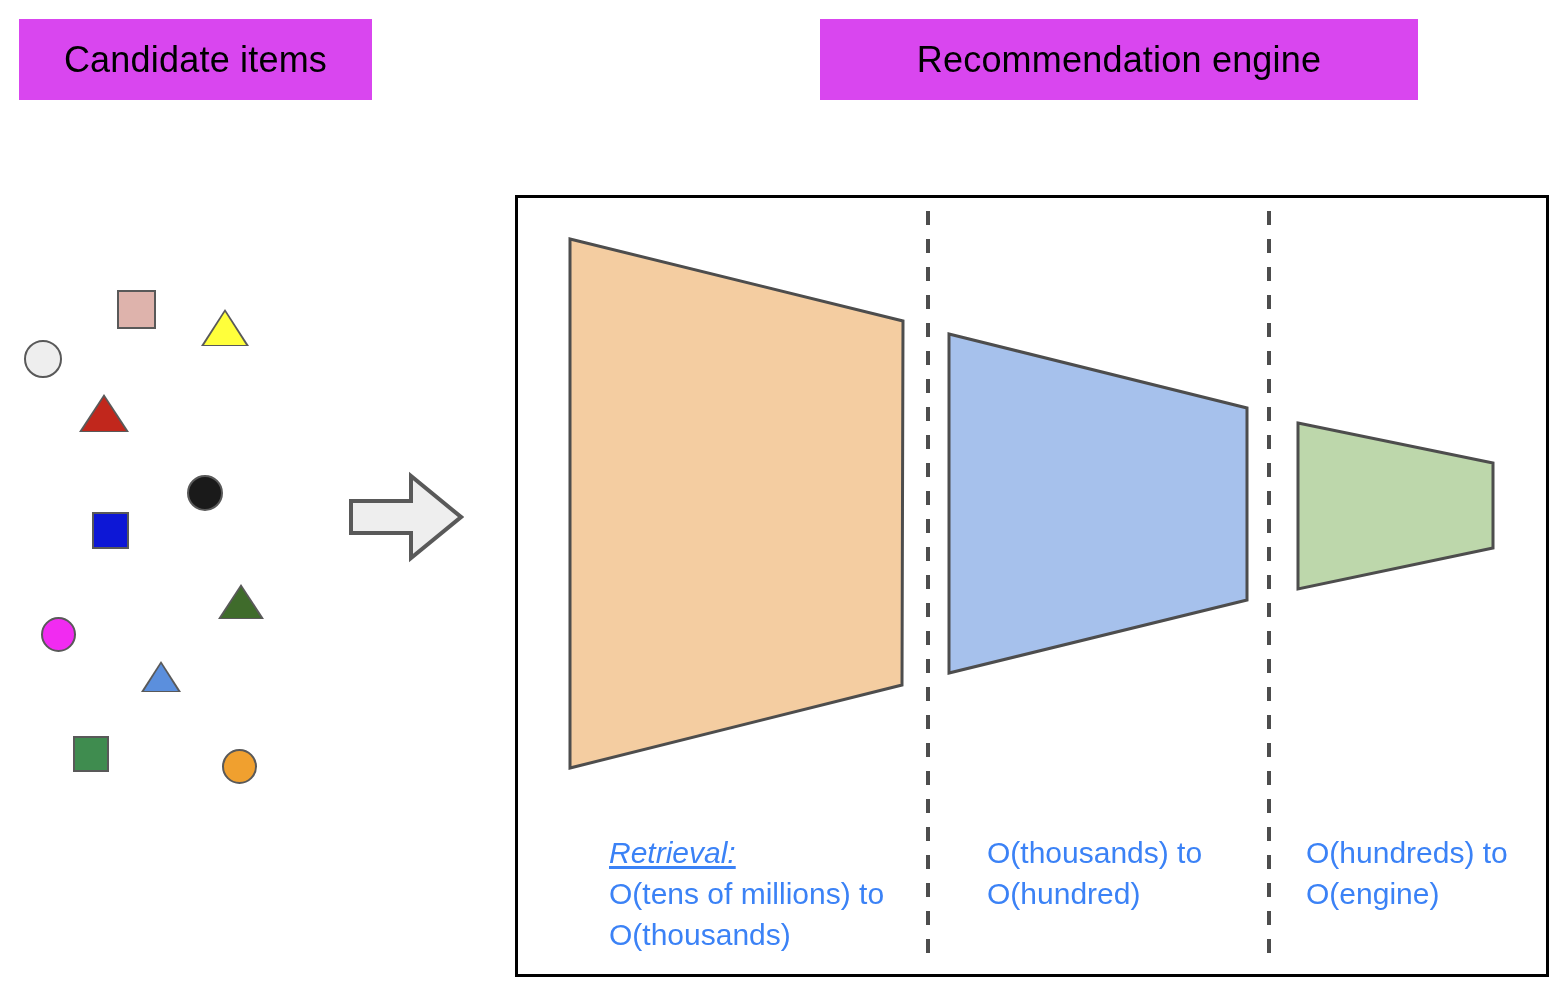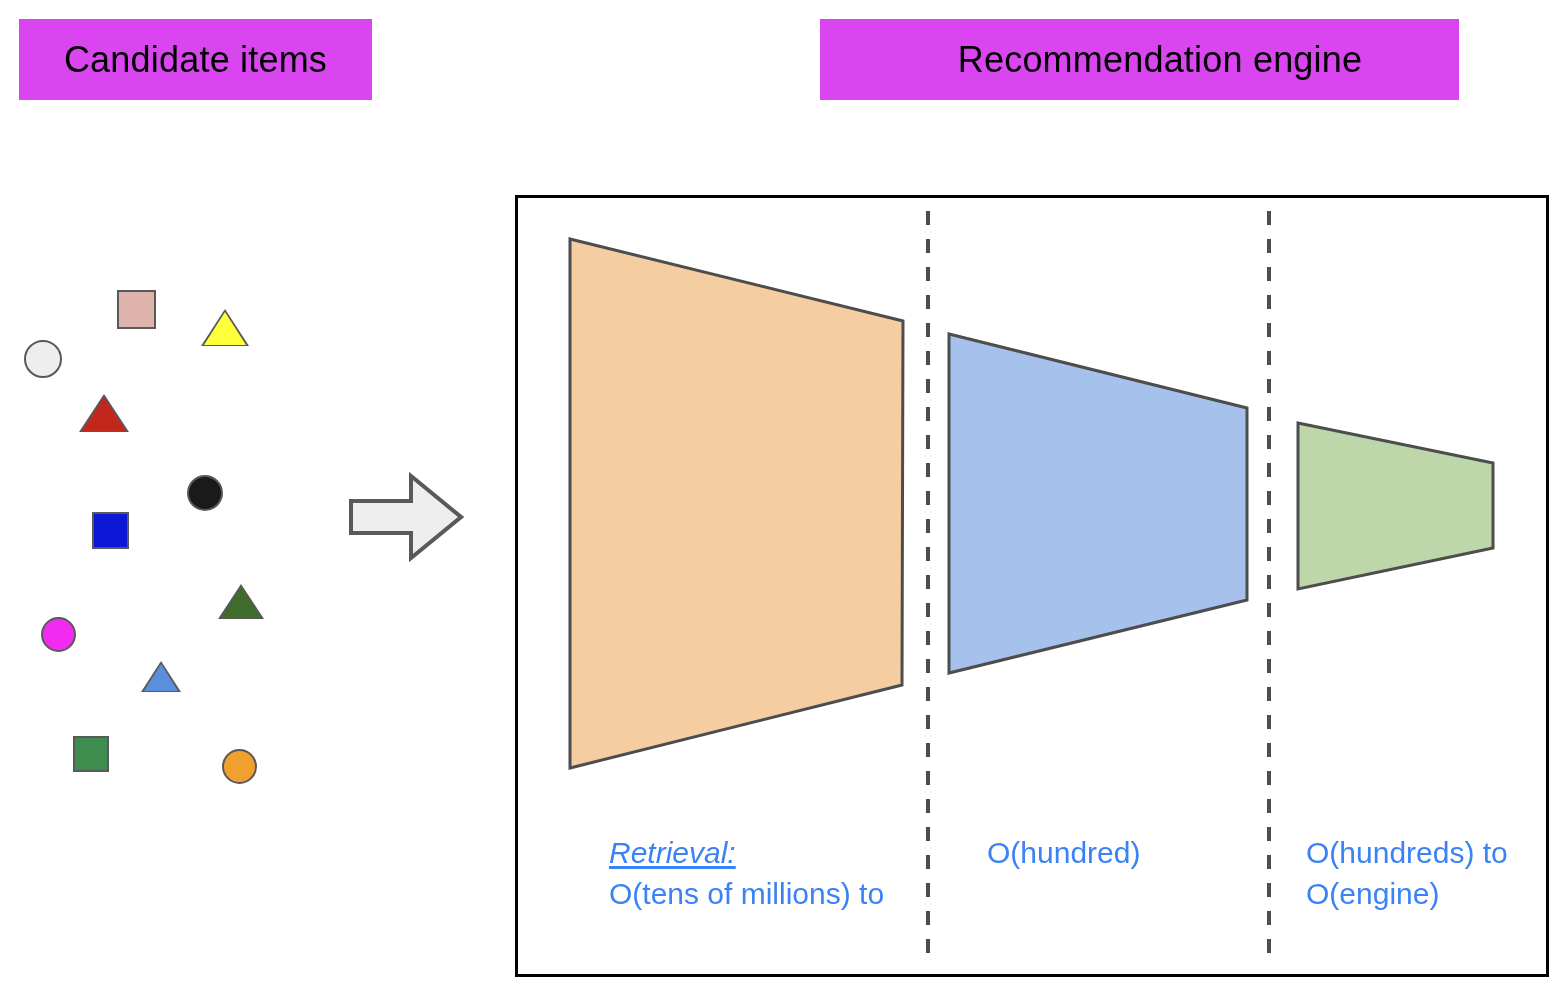--- a/index.html
+++ b/index.html
@@ -31,21 +31,20 @@
     left: 19px;
     top: 19px;
     width: 353px;
     height: 81px;
   }
   #banner-engine {
     left: 820px;
     top: 19px;
     width: 598px;
     height: 81px;
-    padding-left: 41px;
   }
 
   
   #candidate-canvas {
     position: absolute;
     left: 0;
     top: 240px;
     width: 330px;
     height: 580px;
   }
@@ -163,22 +162,24 @@
 
     <line x1="751" y1="13" x2="751" y2="768" stroke="#4d4d4d" stroke-width="4" stroke-dasharray="14 14"></line>
 
     <polygon points="780,225 975,265 975,350 780,391" fill="#bdd7ab" stroke="#4d4d4d" stroke-width="3"></polygon>
   </svg>
 </div>
 
 <div class="stage-caption" id="caption-retrieval">
   <span class="stage-line stage-title">Retrieval:</span>
   <span class="stage-line">O(tens of millions) to</span>
+  <span class="stage-line">O(thousands)</span>
 </div>
 
 <div class="stage-caption" id="caption-ranking">
+  <span class="stage-line">O(thousands) to</span>
   <span class="stage-line">O(hundred)</span>
 </div>
 
 <div class="stage-caption" id="caption-postrank">
   <span class="stage-line">O(hundreds) to</span>
   <span class="stage-line">O(engine)</span>
 </div>
 
 </body></html>

